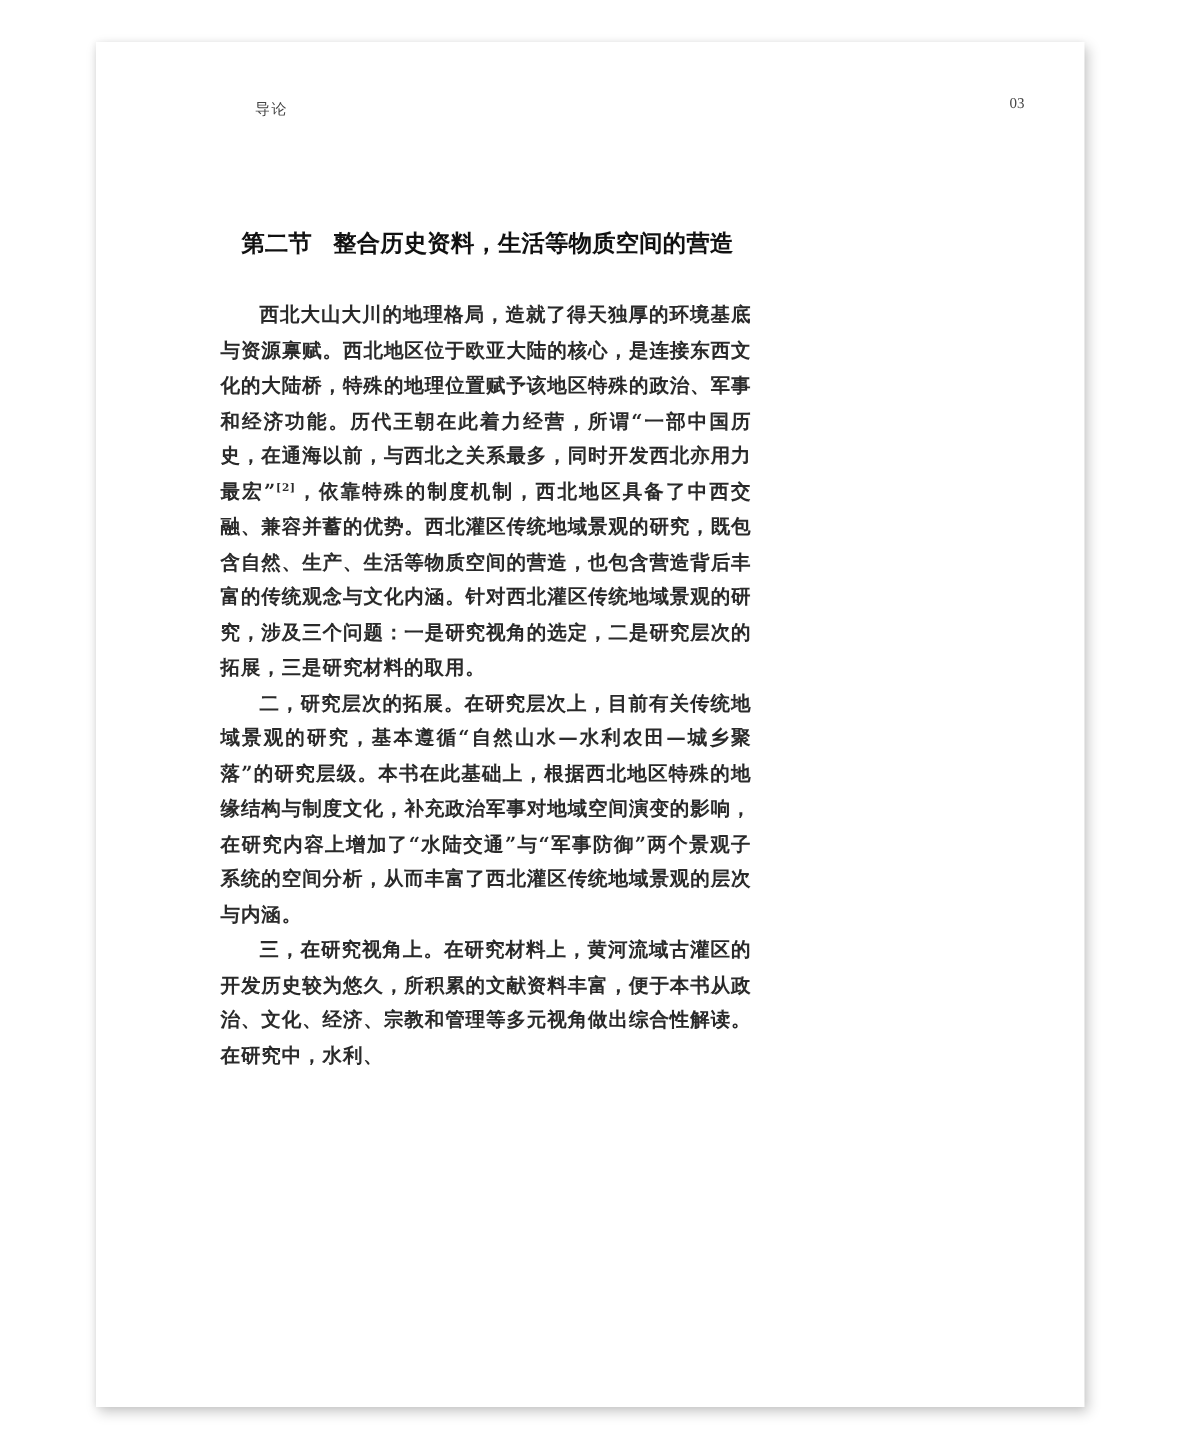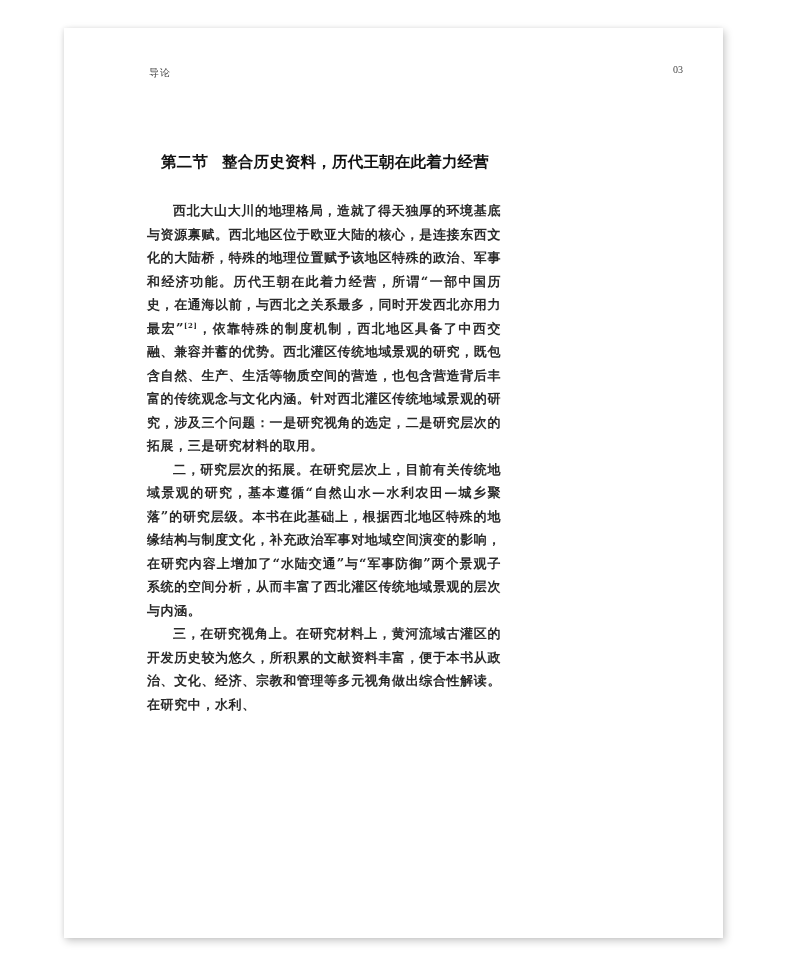--- a/index.html
+++ b/index.html
@@ -19,21 +19,21 @@
       left: 64px;
       top: 28px;
       width: 659px;
       height: 910px;
       background: #ffffff;
       box-shadow: 2px 3px 8px rgba(0,0,0,0.22), -1px 0 4px rgba(0,0,0,0.06);
     }
     .running-head {
       position: absolute;
       top: 38px;
-      left: 85px;
+      left: 106px;
       font-size: 10px;
       color: #444;
       letter-spacing: 1px;
     }
     .page-number {
       position: absolute;
       top: 36px;
       right: 40px;
       font-size: 10px;
       color: #444;
@@ -76,21 +76,21 @@
     }
   </style>
 </head>
 <body>
 
 <div class="page">
   <div class="running-head">导论</div>
   <div class="page-number">03</div>
 
   <h2 class="section-title" style="margin:0;">
-    <span class="num">第二节</span><span>整合历史资料，历代王朝在此着力经营</span>
+    <span class="num">第二节</span><span>整合历史资料，生活等物质空间的营造</span>
   </h2>
 
   <div class="body-text">
     <p><span>西北大山大川的地理格局，造就了得天独厚的环境基底与资源禀赋。西北地区位于欧亚大陆的核心，是连接东西文化的大陆桥，特殊的地理位置赋予该地区特殊的政治、军事和经济功能。历代王朝在此着力经营，所谓“一部中国历史，在通海以前，与西北之关系最多，同时开发西北亦用力最宏”</span><sup>[2]</sup><span>，依靠特殊的制度机制，西北地区具备了中西交融、兼容并蓄的优势。西北灌区传统地域景观的研究，既包含自然、生产、生活等物质空间的营造，也包含营造背后丰富的传统观念与文化内涵。针对西北灌区传统地域景观的研究，涉及三个问题：一是研究视角的选定，二是研究层次的拓展，三是研究材料的取用。</span></p>
     <p>二，研究层次的拓展。在研究层次上，目前有关传统地域景观的研究，基本遵循“自然山水—水利农田—城乡聚落”的研究层级。本书在此基础上，根据西北地区特殊的地缘结构与制度文化，补充政治军事对地域空间演变的影响，在研究内容上增加了“水陆交通”与“军事防御”两个景观子系统的空间分析，从而丰富了西北灌区传统地域景观的层次与内涵。</p>
     <p>三，在研究视角上。在研究材料上，黄河流域古灌区的开发历史较为悠久，所积累的文献资料丰富，便于本书从政治、文化、经济、宗教和管理等多元视角做出综合性解读。在研究中，水利、</p>
   </div>
 </div>
 
 </body></html>

